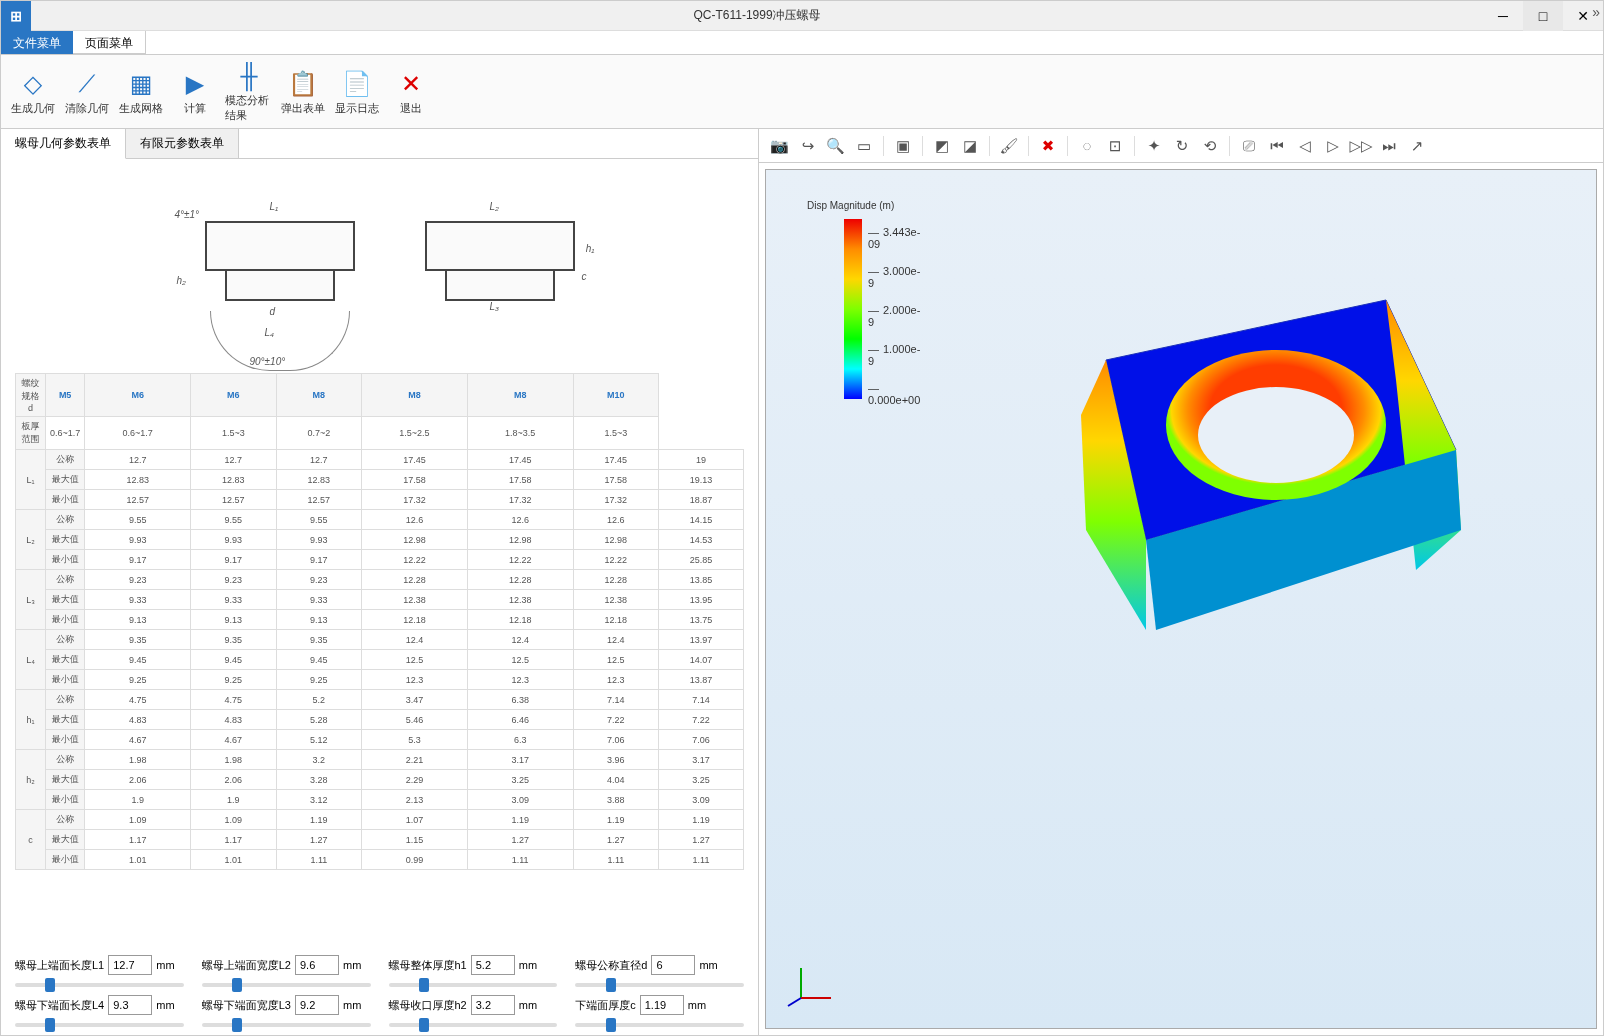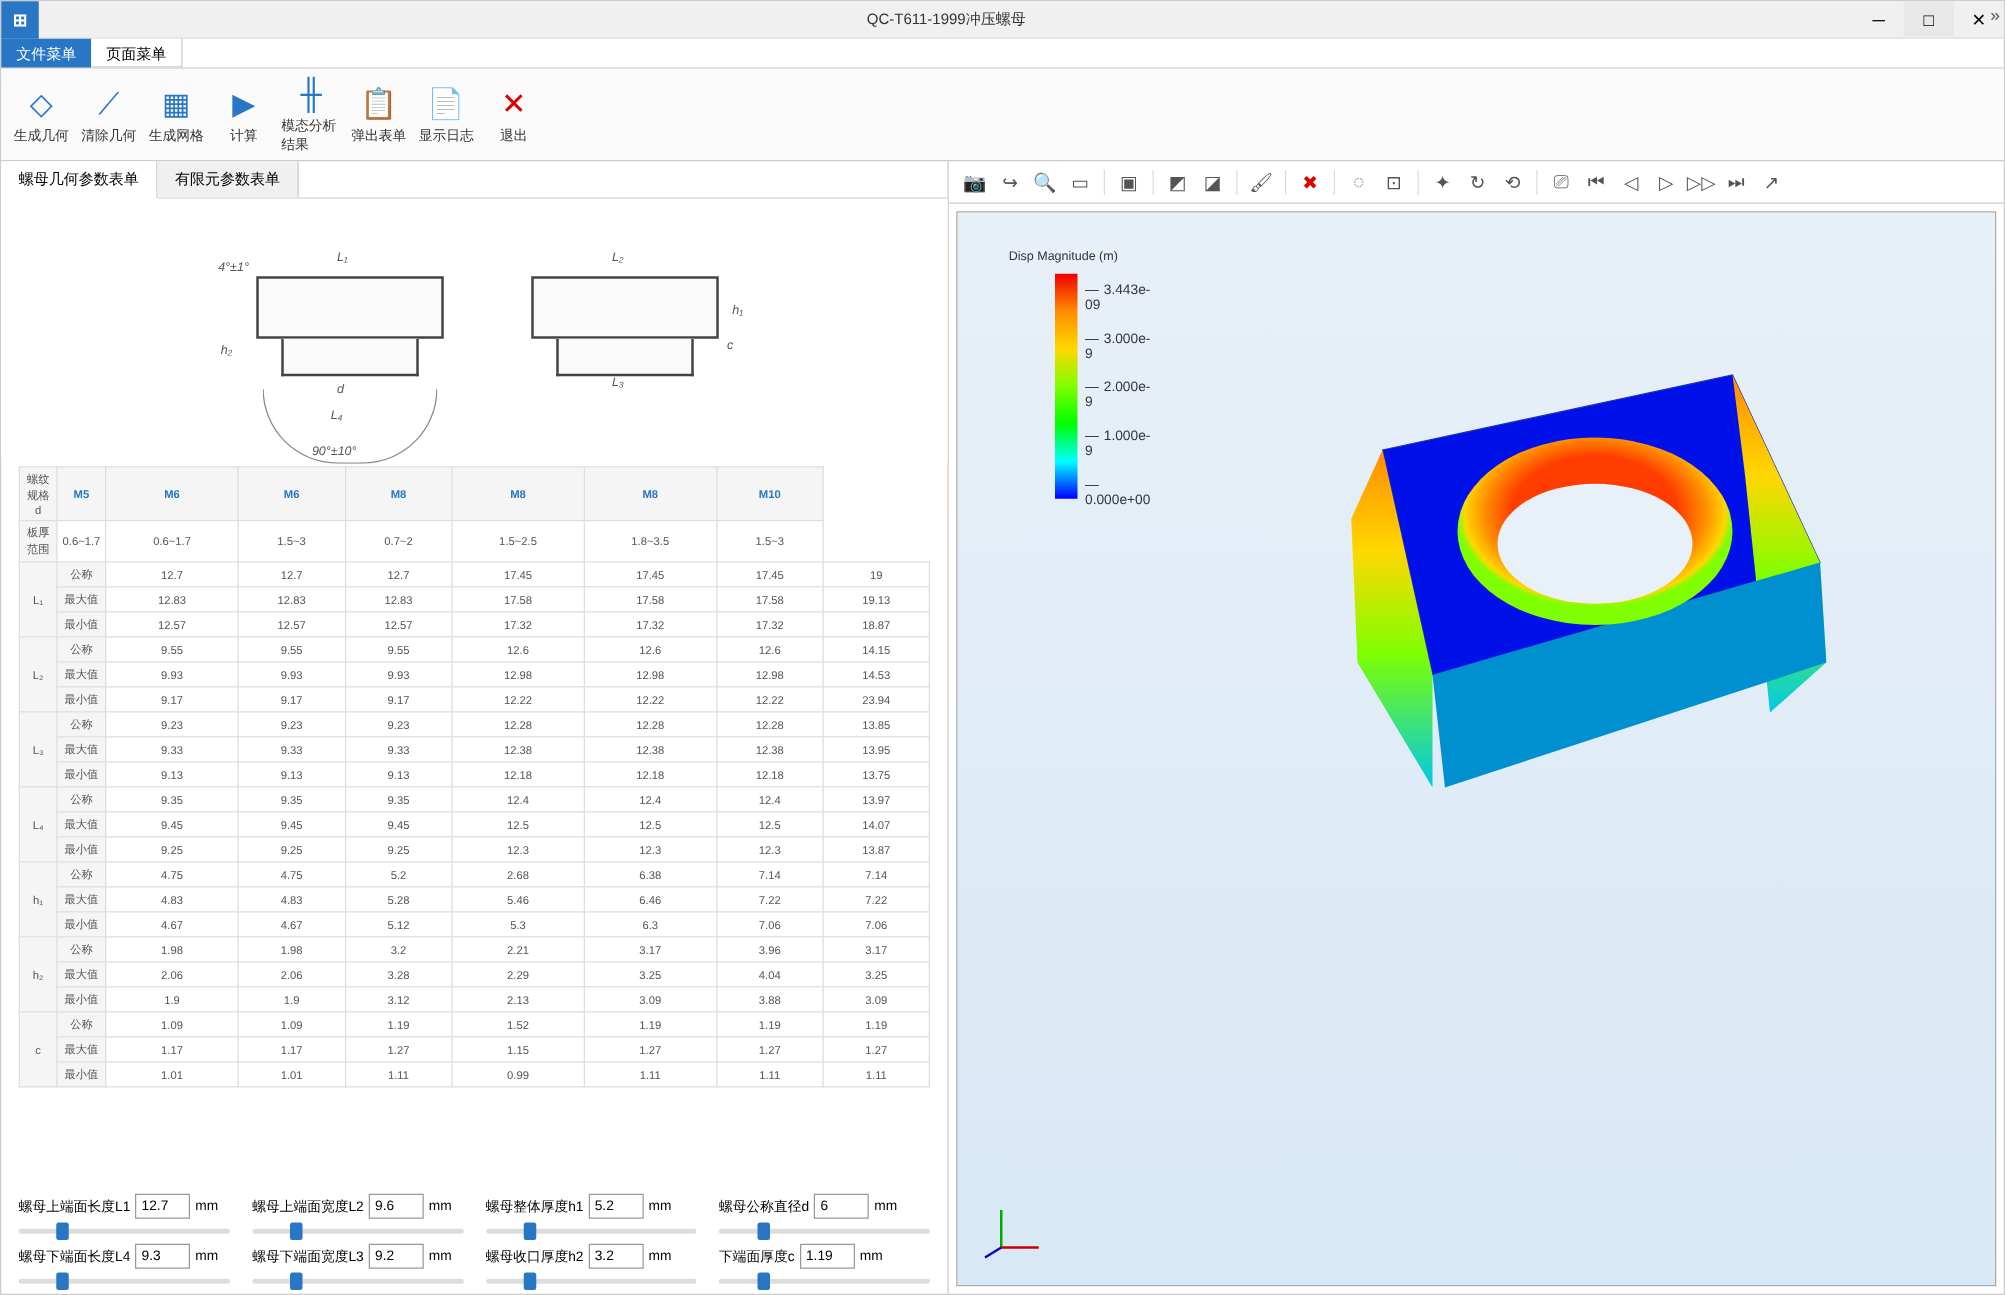--- a/index.html
+++ b/index.html
@@ -222,21 +222,21 @@
                 <td>14.53</td>
               </tr>
               <tr>
                 <th class="rh">最小值</th>
                 <td>9.17</td>
                 <td>9.17</td>
                 <td>9.17</td>
                 <td>12.22</td>
                 <td>12.22</td>
                 <td>12.22</td>
-                <td>23.94</td>
+                <td>25.85</td>
               </tr>
               <tr>
                 <th class="rh" rowspan="3">L₃</th>
                 <th class="rh">公称</th>
                 <td>9.23</td>
                 <td>9.23</td>
                 <td>9.23</td>
                 <td>12.28</td>
                 <td>12.28</td>
                 <td>12.28</td>
@@ -292,21 +292,21 @@
                 <td>12.3</td>
                 <td>12.3</td>
                 <td>13.87</td>
               </tr>
               <tr>
                 <th class="rh" rowspan="3">h₁</th>
                 <th class="rh">公称</th>
                 <td>4.75</td>
                 <td>4.75</td>
                 <td>5.2</td>
-                <td>2.68</td>
+                <td>3.47</td>
                 <td>6.38</td>
                 <td>7.14</td>
                 <td>7.14</td>
               </tr>
               <tr>
                 <th class="rh">最大值</th>
                 <td>4.83</td>
                 <td>4.83</td>
                 <td>5.28</td>
                 <td>5.46</td>
@@ -354,21 +354,21 @@
                 <td>3.09</td>
                 <td>3.88</td>
                 <td>3.09</td>
               </tr>
               <tr>
                 <th class="rh" rowspan="3">c</th>
                 <th class="rh">公称</th>
                 <td>1.09</td>
                 <td>1.09</td>
                 <td>1.19</td>
-                <td>1.52</td>
+                <td>1.07</td>
                 <td>1.19</td>
                 <td>1.19</td>
                 <td>1.19</td>
               </tr>
               <tr>
                 <th class="rh">最大值</th>
                 <td>1.17</td>
                 <td>1.17</td>
                 <td>1.27</td>
                 <td>1.15</td>

